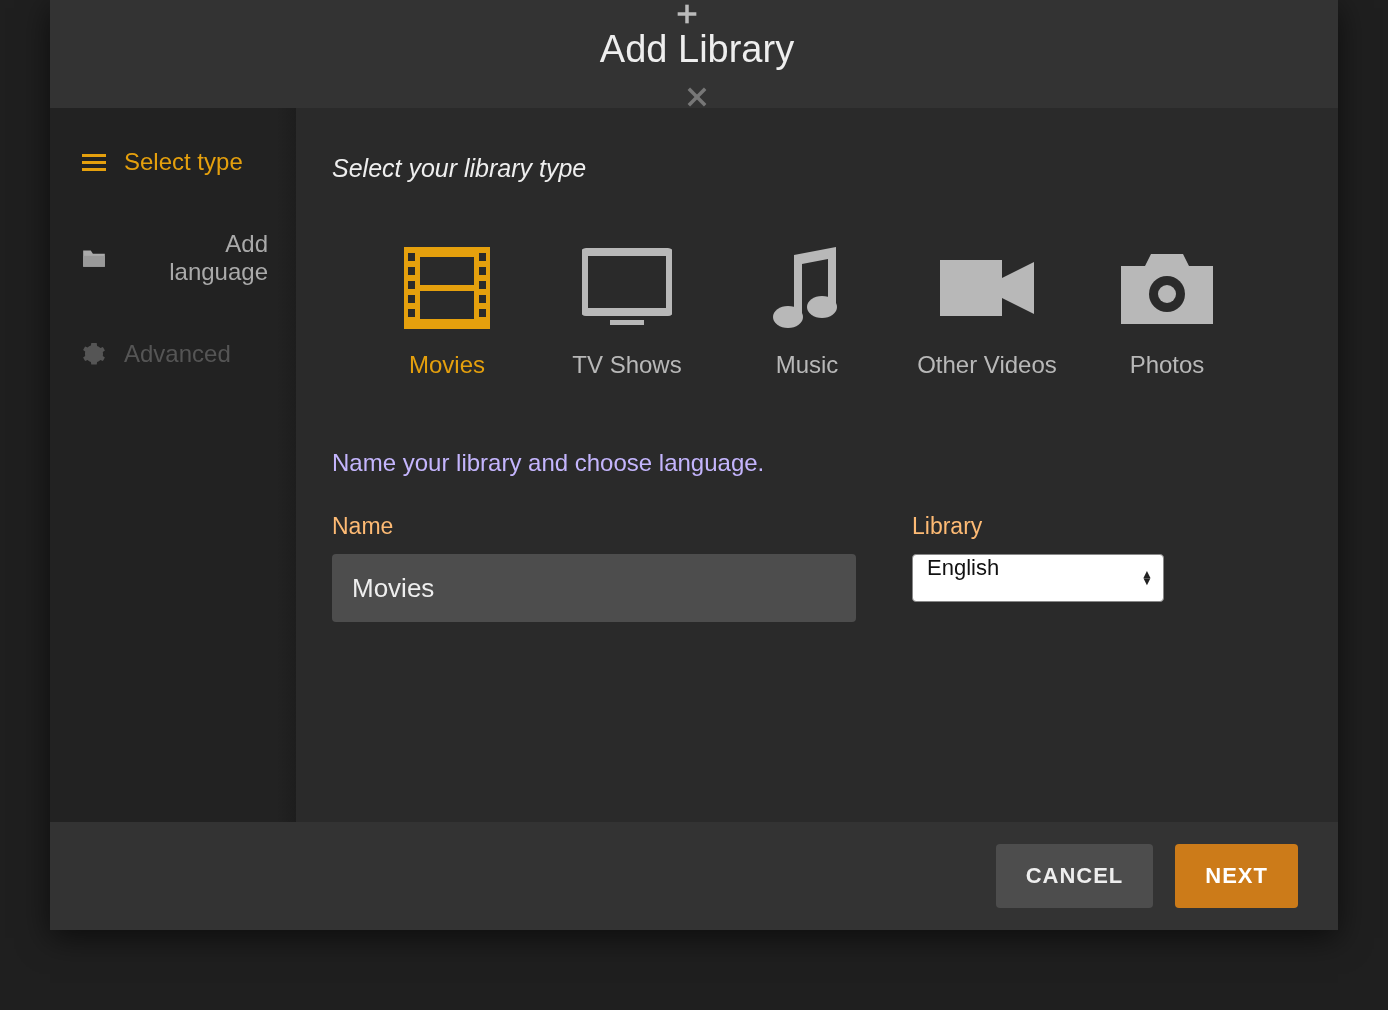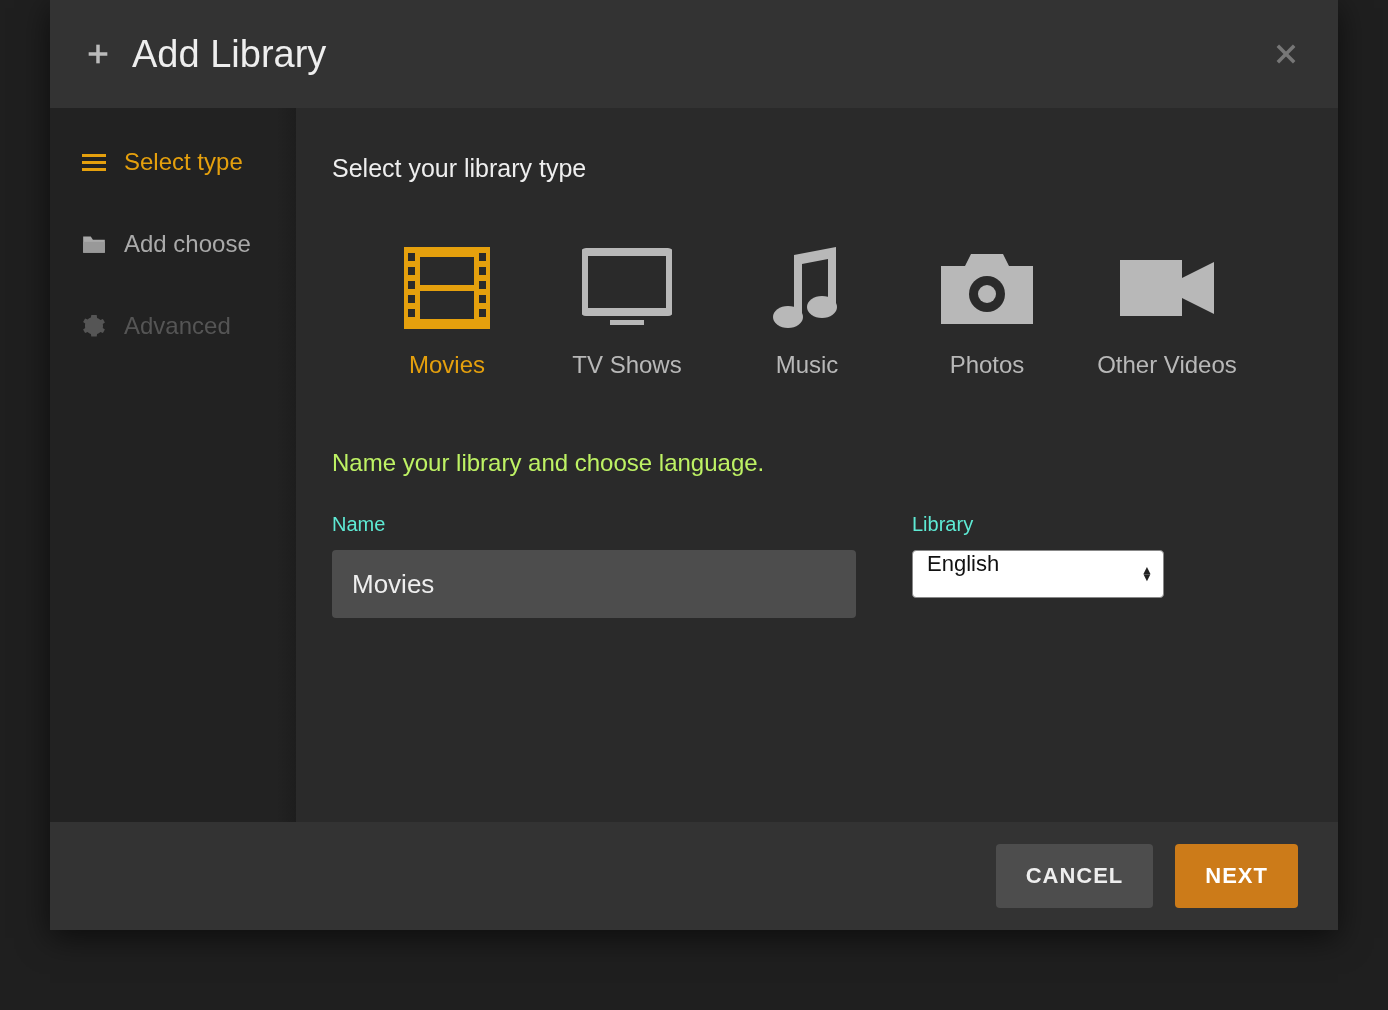--- a/index.html
+++ b/index.html
@@ -20,20 +20,21 @@
     background: #2a2a2a;
     box-shadow: 0 8px 30px rgba(0,0,0,0.6);
   }
   
   .modal-header {
     height: 108px;
     background: #333333;
     display: flex;
     align-items: center;
     padding: 0 28px 0 34px;
+    flex-direction: column;
   }
   .modal-header .plus-icon {
     color: #bbb;
     margin-right: 20px;
     display:flex;
     align-items:center;
   }
   .modal-header h1 {
     color: #eee;
     font-weight: 400;
@@ -79,20 +80,21 @@
     background: #2a2a2a;
     padding: 46px 56px 0 36px;
     display: flex;
     flex-direction: column;
   }
   .section-heading {
     font-size: 25px;
     color: #eee;
     font-weight: 400;
     margin-bottom: 40px;
+    font-style: italic;
   }
   .type-grid {
     display: flex;
     gap: 10px;
     justify-content: space-between;
     padding: 20px 30px 10px 30px;
     margin-bottom: 40px;
   }
   .type-item {
     width: 170px;
@@ -103,33 +105,33 @@
   .type-item.selected { color: #e5a00d; }
   .type-item .type-icon {
     height: 90px;
     display:flex; align-items:center; justify-content:center;
     margin-bottom: 18px;
   }
   .type-item .type-label { font-size: 24px; }
 
   .subheading {
     font-size: 24px;
-    color: #bef264;
+    color: #c4b5fd;
     margin: 20px 0 36px 0;
   }
   .form-row {
     display: flex;
     gap: 56px;
   }
   .field-group { display:flex; flex-direction:column; }
   .field-group.name { flex: 0 0 524px; }
   .field-group.lang { flex: 0 0 252px; }
   .field-label {
-    font-size: 20px;
-    color: #5eead4;
+    font-size: 23px;
+    color: #fdba74;
     margin-bottom: 14px;
   }
   .text-input {
     height: 68px;
     background: #4d4d4d;
     border: none;
     border-radius: 4px;
     color: #eee;
     font-size: 26px;
     padding: 0 20px;
@@ -222,21 +224,21 @@
         <span>Select type</span>
       </div>
 
       <div class="sidebar-item" style="margin-top:30px">
         <span class="s-icon">
           <svg width="26" height="22" viewBox="0 0 24 20" fill="#aaa">
               <path d="M2 3 L9 3 L11 6 L22 6 L22 18 L2 18 Z"></path>
               <path d="M2 8 L22 8 L22 18 L2 18 Z" fill="#999"></path>
             </svg>
         </span>
-        <span>Add choose</span>
+        <span>Add language</span>
       </div>
 
       <div class="sidebar-item disabled" style="margin-top:30px">
         <span class="s-icon">
           <svg width="24" height="24" viewBox="0 0 24 24" fill="#555">
               <path d="M12 8a4 4 0 1 0 0 8 4 4 0 0 0 0-8zm9 4a8.9 8.9 0 0 0-.2-1.9l2.1-1.6-2-3.5-2.5 1a9 9 0 0 0-3.3-1.9L14.7 1h-5.4l-.4 2.6A9 9 0 0 0 5.6 5.5l-2.5-1-2 3.5 2.1 1.6A8.9 8.9 0 0 0 3 12c0 .6.1 1.3.2 1.9l-2.1 1.6 2 3.5 2.5-1a9 9 0 0 0 3.3 1.9l.4 2.6h5.4l.4-2.6a9 9 0 0 0 3.3-1.9l2.5 1 2-3.5-2.1-1.6c.1-.6.2-1.3.2-1.9z"></path>
             </svg>
         </span>
         <span>Advanced</span>
       </div>
@@ -285,37 +287,37 @@
               <path d="M26 10 L68 2 L68 60 L60 60 L60 14 L34 19 L34 70 L26 70 Z"></path>
               <ellipse cx="20" cy="72" rx="15" ry="11"></ellipse>
               <ellipse cx="54" cy="62" rx="15" ry="11"></ellipse>
             </svg>
           </div>
           <div class="type-label">Music</div>
         </div>
 
         <div class="type-item">
           <div class="type-icon">
+            <svg width="94" height="64" viewBox="0 0 94 64" fill="#b8b8b8">
+              <rect x="0" y="4" width="62" height="56"></rect>
+              <path d="M62 22 L94 6 L94 58 L62 42 Z"></path>
+            </svg>
+          </div>
+          <div class="type-label">Other Videos</div>
+        </div>
+
+        <div class="type-item">
+          <div class="type-icon">
             <svg width="92" height="72" viewBox="0 0 92 72" fill="#b8b8b8">
               <path d="M0 14 L24 14 L30 2 L62 2 L68 14 L92 14 L92 72 L0 72 Z"></path>
               <circle cx="46" cy="42" r="18" fill="#2a2a2a"></circle>
               <circle cx="46" cy="42" r="9" fill="#b8b8b8"></circle>
             </svg>
           </div>
           <div class="type-label">Photos</div>
-        </div>
-
-        <div class="type-item">
-          <div class="type-icon">
-            <svg width="94" height="64" viewBox="0 0 94 64" fill="#b8b8b8">
-              <rect x="0" y="4" width="62" height="56"></rect>
-              <path d="M62 22 L94 6 L94 58 L62 42 Z"></path>
-            </svg>
-          </div>
-          <div class="type-label">Other Videos</div>
         </div>
 
       </div>
 
       <div class="subheading">Name your library and choose language.</div>
 
       <div class="form-row">
         <div class="field-group name">
           <div class="field-label">Name</div>
           <input class="text-input" type="text" value="Movies" style="">

